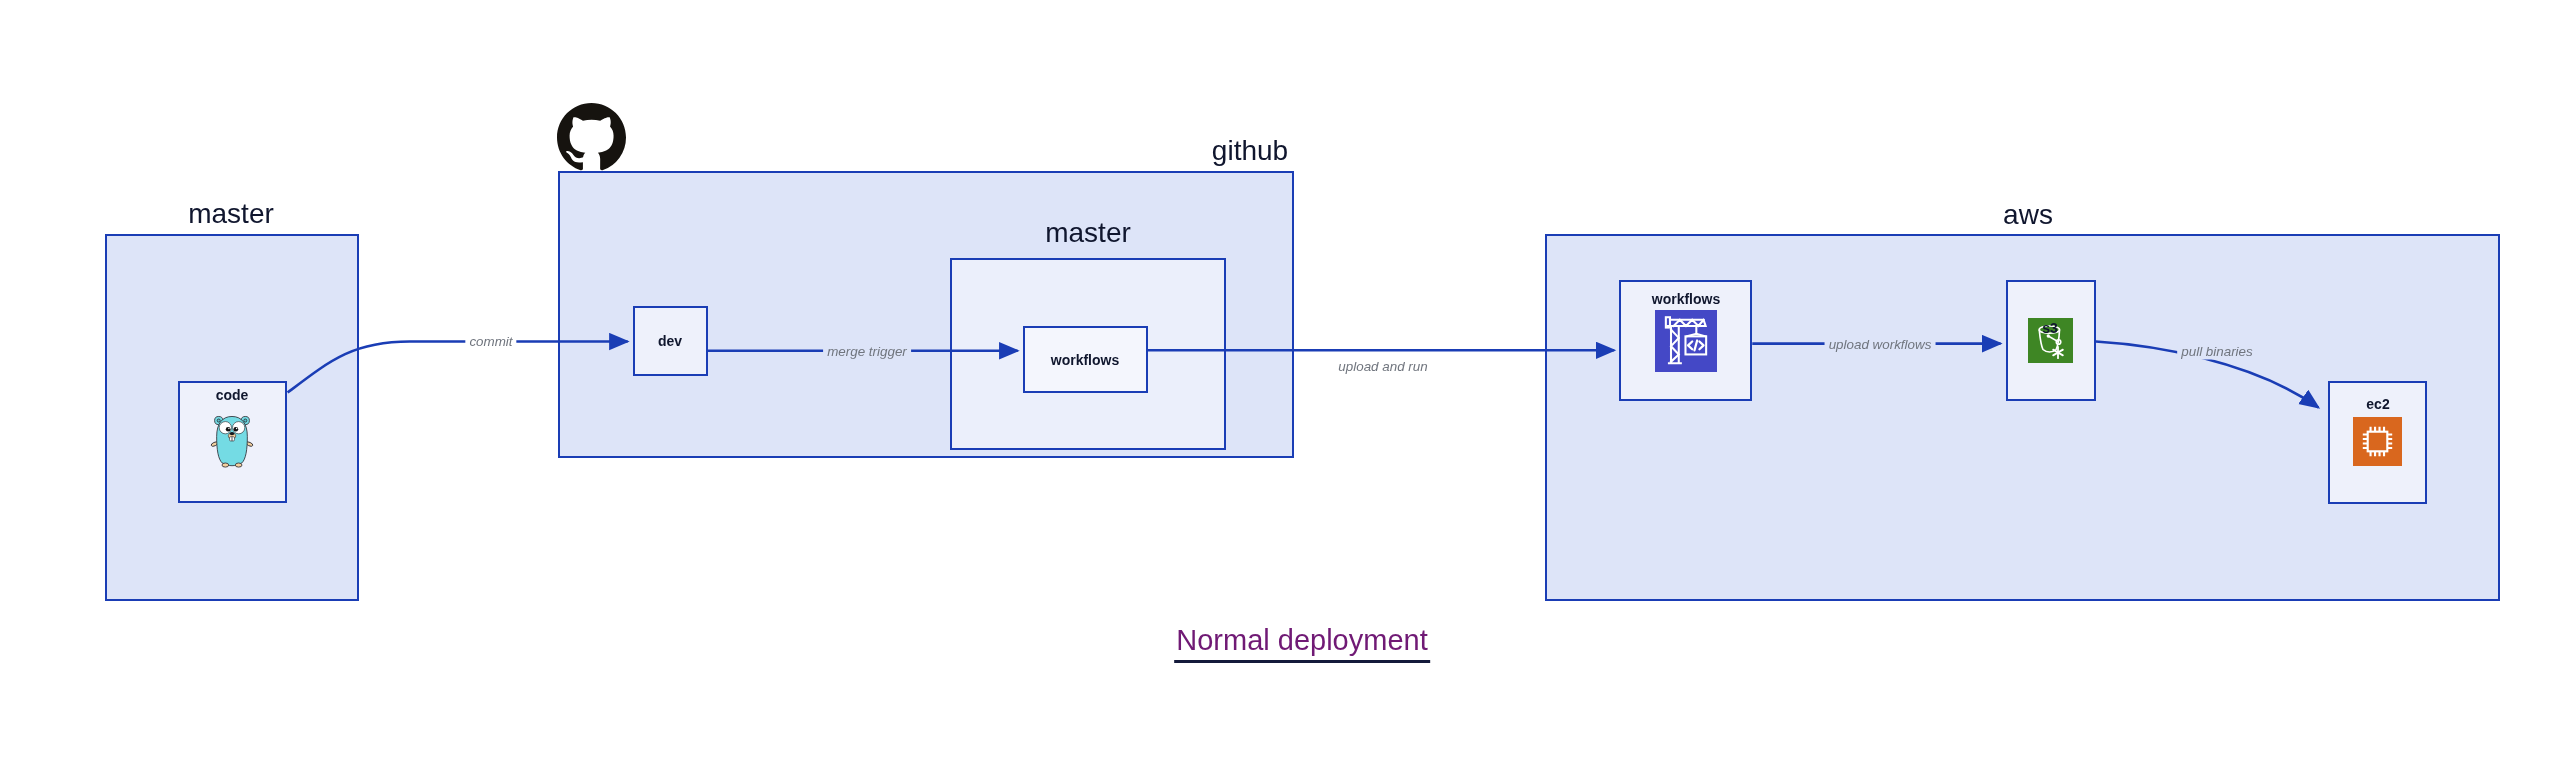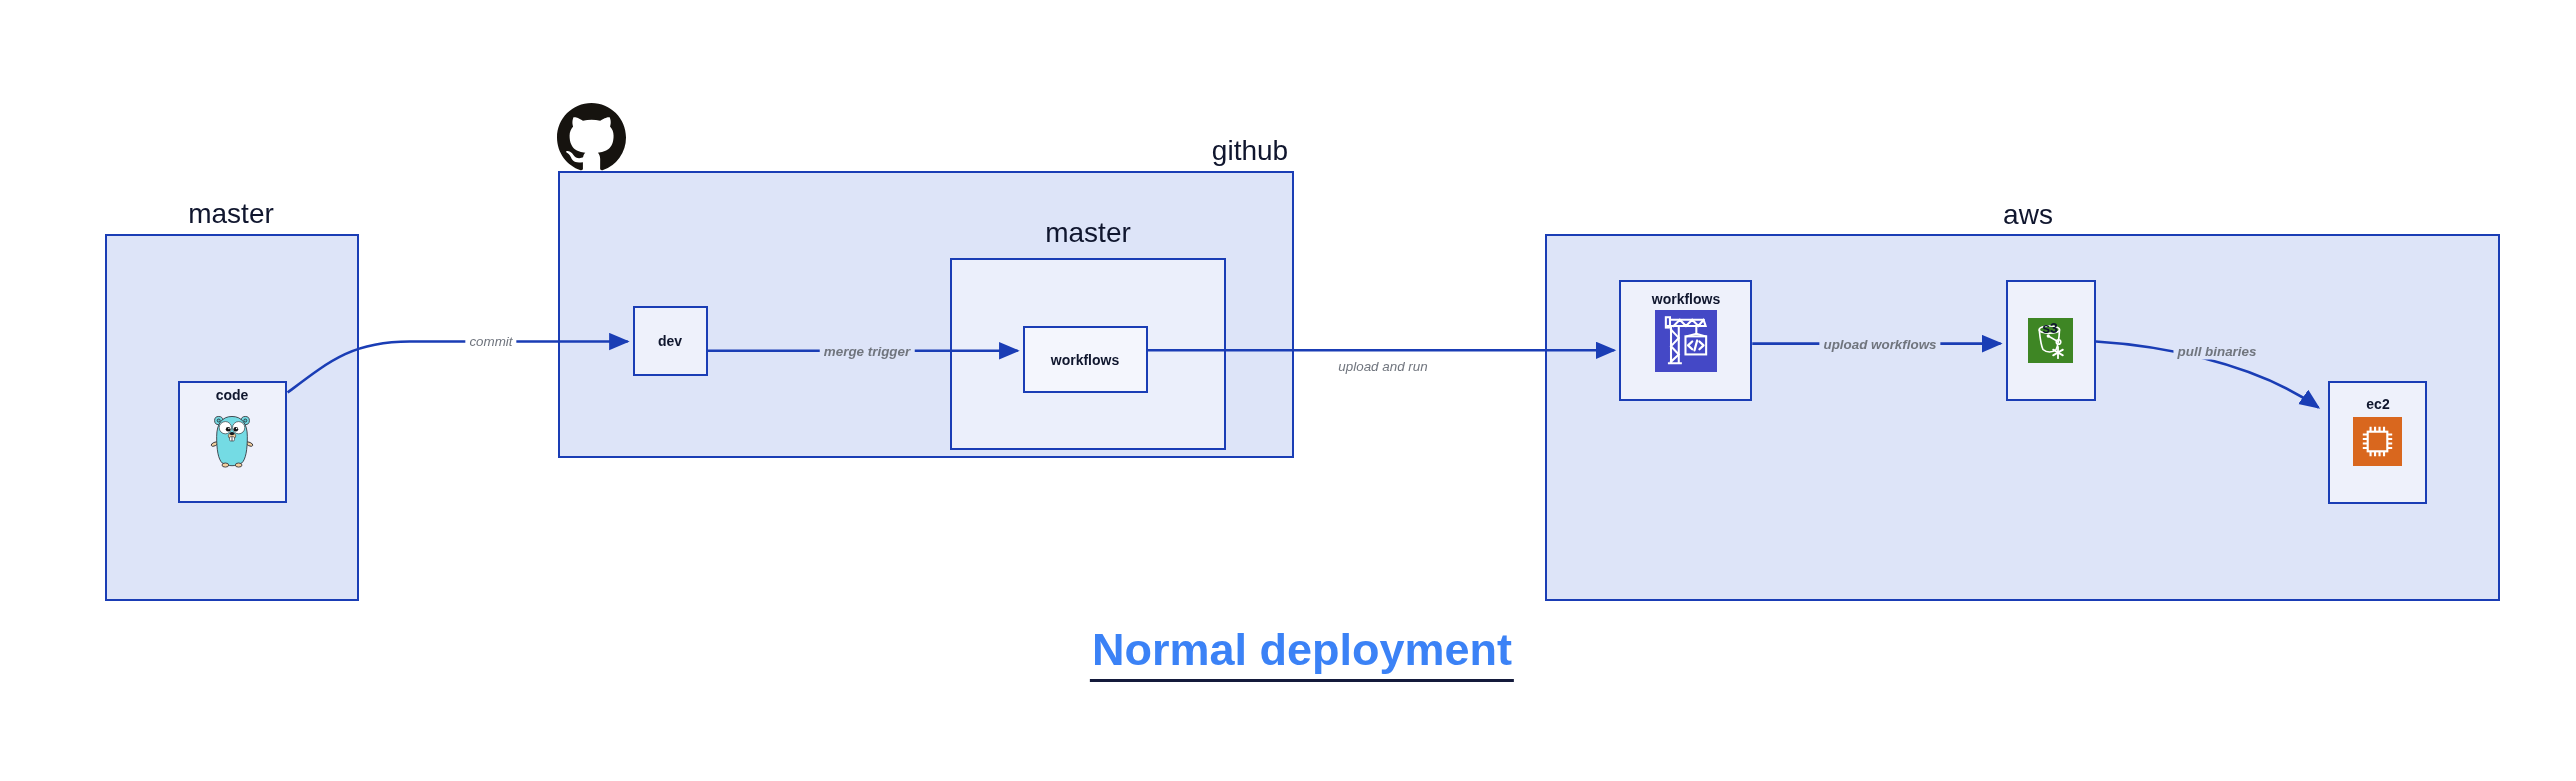--- a/index.html
+++ b/index.html
@@ -9,25 +9,25 @@
   .nbox{position:absolute;background:#eef1fb;border:2.1px solid #1a3db5;box-sizing:border-box;z-index:2;}
   .nbox.lighter{background:#f4f6fd;}
   .nbox.mid{background:#ebeffb;}
   .glabel{position:absolute;transform:translate(-50%,-50%);font-size:28px;font-weight:500;
           color:#10162e;white-space:nowrap;z-index:4;letter-spacing:0px;}
   .nlabel{position:absolute;transform:translate(-50%,-50%);font-size:14px;font-weight:bold;
           color:#10172e;white-space:nowrap;z-index:4;}
   .elabel{position:absolute;transform:translate(-50%,-50%);font-size:13.4px;font-style:italic;
           color:#70757e;white-space:nowrap;z-index:5;padding:1px 4.1px;}
   .on-white{background:#ffffff;}
-  .on-group{background:#dde4f8;font-weight:bold;}
+  .on-group{background:#dde4f8;}
   .icon{position:absolute;z-index:3;}
   .edges{position:absolute;left:0;top:0;z-index:3;pointer-events:none;}
   .title{position:absolute;left:1302px;top:624px;transform:translateX(-50%);
-         font-size:45px;font-weight:700;color:#3b82f6;border-bottom:3.6px solid #141a3b;
+         font-size:29px;font-weight:400;color:#701a75;border-bottom:3.6px solid #141a3b;
          padding:0 2.1px 3.1px 2.1px;white-space:nowrap;z-index:6;}
 </style>
 </head>
 <body>
 
 <div class="canvas">
 
   <div class="gbox" style="left:105px;top:234px;width:254px;height:367px;"></div>
   <div class="gbox" style="left:558px;top:171px;width:736px;height:287px;"></div>
   <div class="gbox" style="left:1545px;top:234px;width:955px;height:367px;"></div>

